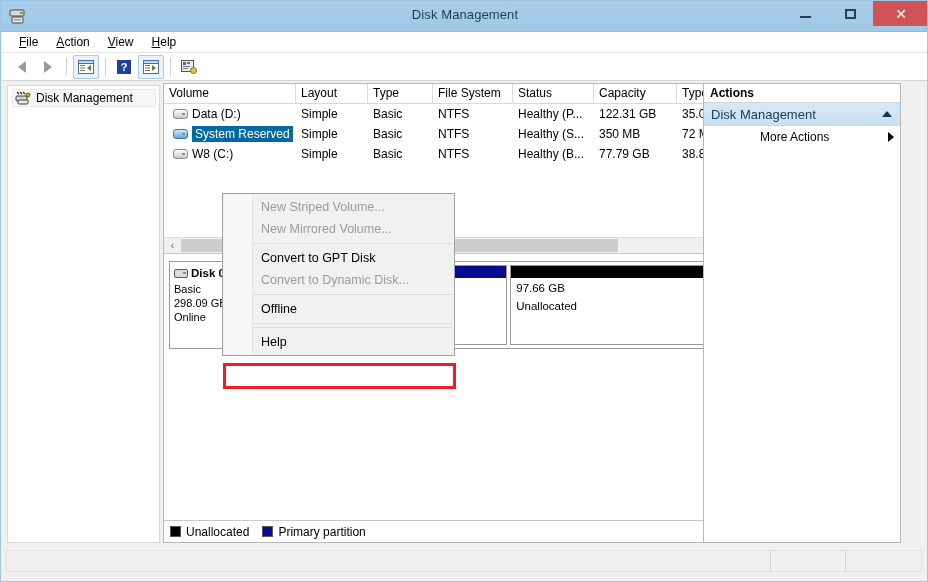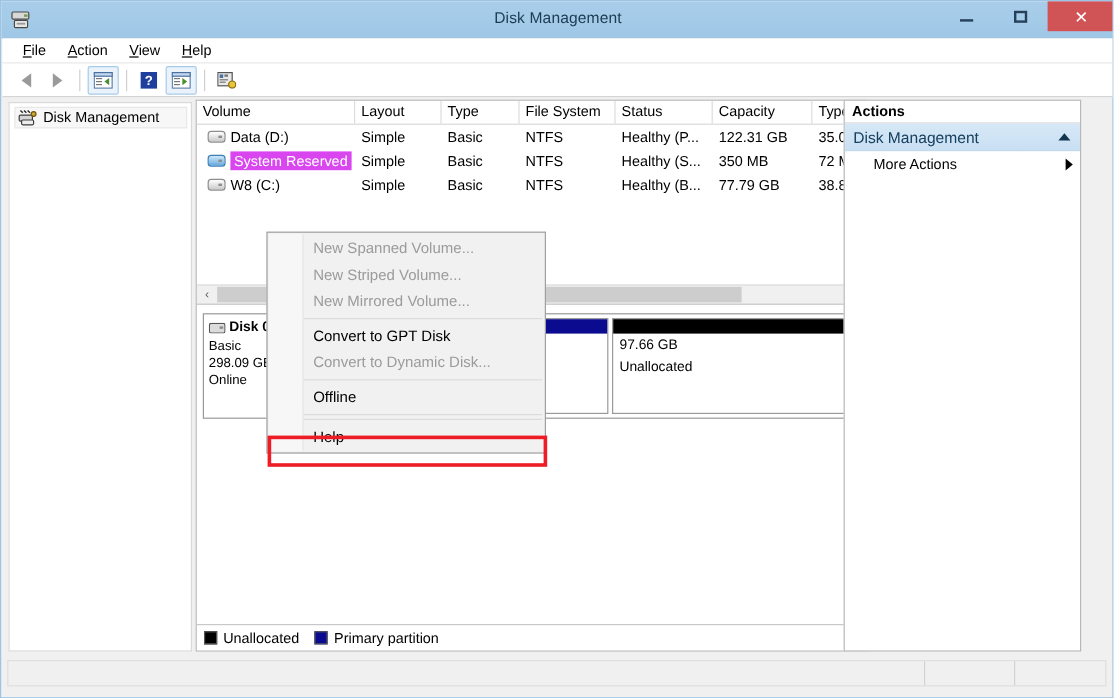--- a/index.html
+++ b/index.html
@@ -212,21 +212,21 @@
     font-size: 12px;
     padding-left: 5px;
     box-sizing: border-box;
     white-space: nowrap;
     overflow: hidden;
     display: flex;
     align-items: center;
   }
   .vol-name-wrap { display:flex; align-items:center; gap:4px; padding-left:4px;}
   .vol-label-sel {
-    background: #d946ef;
+    background: #0369a1;
     color: #ffffff;
     padding: 1px 3px;
   }
 
   
   .drv {
     width: 15px; height: 10px;
     border-radius: 3px;
     background: linear-gradient(to bottom,#fdfdfd 0%, #e7e7e7 45%, #c9c9c9 100%);
     border: 1px solid #8d8d8d;
@@ -393,21 +393,21 @@
   .ap-group .gname { flex: 1 1 auto; }
   .ap-item {
     height: 22px;
     display: flex;
     align-items: center;
     padding-left: 24px;
     font-size: 12px;
     box-sizing: border-box;
     cursor: default;
   }
-  .ap-item .aname { flex: 1 1 auto; }
+  .ap-item .aname { flex: 1 1 auto; margin-left: 32px; }
   .caret-up {
     width:0;height:0;
     border-left:5px solid transparent;
     border-right:5px solid transparent;
     border-bottom:6px solid #12354f;
   }
   .caret-right {
     width:0;height:0;
     border-top:5px solid transparent;
     border-bottom:5px solid transparent;
@@ -710,21 +710,20 @@
 
   <div class="statusbar">
     <div class="sb-seg" style="flex:1 1 auto"></div>
     <div class="sb-seg div" style="width:75px"></div>
     <div class="sb-seg div" style="width:76px"></div>
   </div>
 
   <div class="ctxmenu">
     <div class="gutter"></div>
 
-    <div class="cm-item disabled">New Spanned Volume...</div>
     <div class="cm-item disabled">New Striped Volume...</div>
     <div class="cm-item disabled">New Mirrored Volume...</div>
     <div class="cm-sep"></div>
 
     <div class="cm-item">Convert to GPT Disk</div>
     <div class="cm-item disabled">Convert to Dynamic Disk...</div>
     <div class="cm-sep"></div>
 
     <div class="cm-item">Offline</div>
     <div class="cm-sep"></div>

